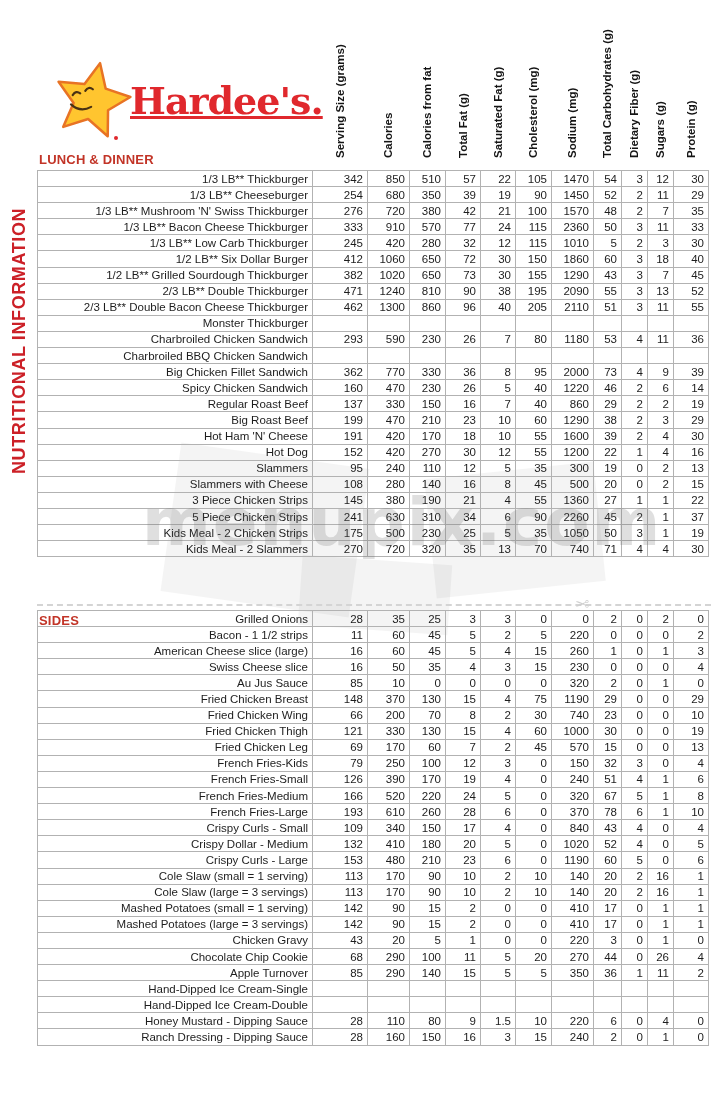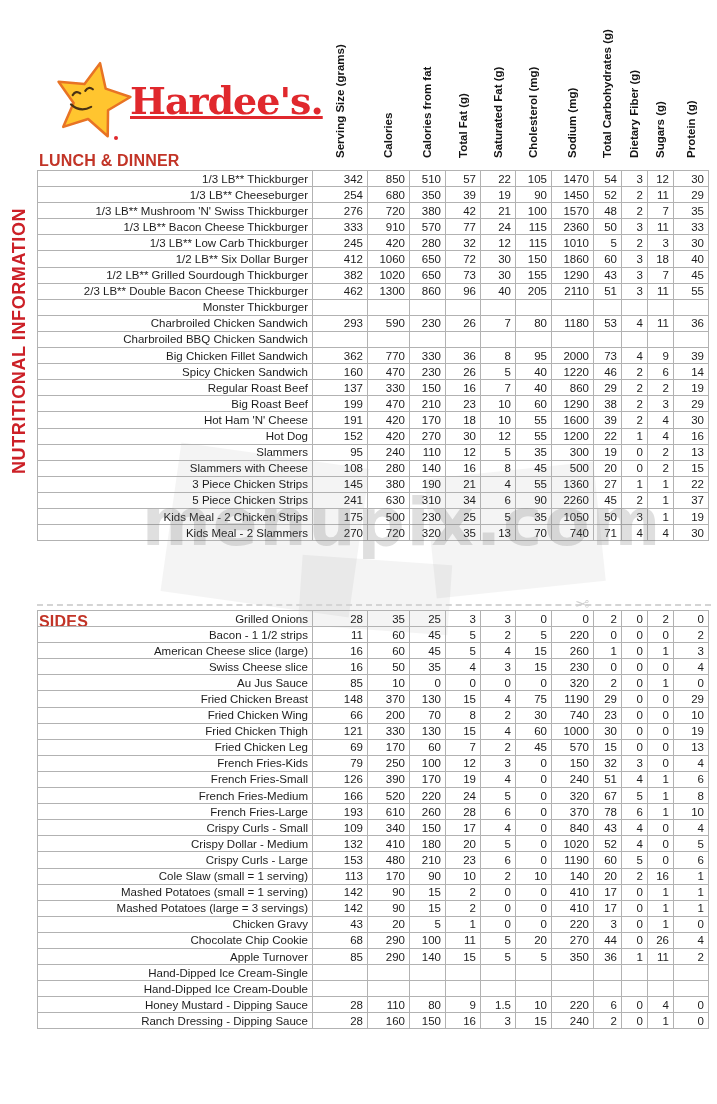--- a/index.html
+++ b/index.html
@@ -25,21 +25,21 @@
   }
   .logo-reg { position:absolute; left:64px; top:82px; width:4px; height:4px;
     background:#e0282d; border-radius:50%; }
   
   .col-header {
     position:absolute; transform:rotate(-90deg); transform-origin:0 0;
     font-size:11.5px; font-weight:bold; color:#141414; white-space:nowrap;
   }
   
   .section-title {
-    position:absolute; left:39px; font-size:16px; font-weight:bold;
+    position:absolute; left:39px; font-size:13px; font-weight:bold;
     color:#c23427; letter-spacing:0.2px;
   }
   #section-title-0 { top:152px; }
   #section-title-1 { top:613px; }
   
   table {
     position:absolute; left:37px; border-collapse:collapse; table-layout:fixed;
     background:transparent;
   }
   #table-0 { top:170px; }
@@ -217,20 +217,34 @@
           <td class="num">73</td>
           <td class="num">30</td>
           <td class="num">155</td>
           <td class="num">1290</td>
           <td class="num">43</td>
           <td class="num">3</td>
           <td class="num">7</td>
           <td class="num">45</td>
         </tr>
         <tr>
+          <td class="item">2/3 LB** Double Thickburger</td>
+          <td class="num">471</td>
+          <td class="num">1240</td>
+          <td class="num">810</td>
+          <td class="num">90</td>
+          <td class="num">38</td>
+          <td class="num">195</td>
+          <td class="num">2090</td>
+          <td class="num">55</td>
+          <td class="num">3</td>
+          <td class="num">13</td>
+          <td class="num">52</td>
+        </tr>
+        <tr>
           <td class="item">2/3 LB** Double Bacon Cheese Thickburger</td>
           <td class="num">462</td>
           <td class="num">1300</td>
           <td class="num">860</td>
           <td class="num">96</td>
           <td class="num">40</td>
           <td class="num">205</td>
           <td class="num">2110</td>
           <td class="num">51</td>
           <td class="num">3</td>
@@ -702,20 +716,34 @@
           <td class="num">10</td>
           <td class="num">2</td>
           <td class="num">10</td>
           <td class="num">140</td>
           <td class="num">20</td>
           <td class="num">2</td>
           <td class="num">16</td>
           <td class="num">1</td>
         </tr>
         <tr>
+          <td class="item">Cole Slaw (large = 3 servings)</td>
+          <td class="num">113</td>
+          <td class="num">170</td>
+          <td class="num">90</td>
+          <td class="num">10</td>
+          <td class="num">2</td>
+          <td class="num">10</td>
+          <td class="num">140</td>
+          <td class="num">20</td>
+          <td class="num">2</td>
+          <td class="num">16</td>
+          <td class="num">1</td>
+        </tr>
+        <tr>
           <td class="item">Mashed Potatoes (small = 1 serving)</td>
           <td class="num">142</td>
           <td class="num">90</td>
           <td class="num">15</td>
           <td class="num">2</td>
           <td class="num">0</td>
           <td class="num">0</td>
           <td class="num">410</td>
           <td class="num">17</td>
           <td class="num">0</td>

